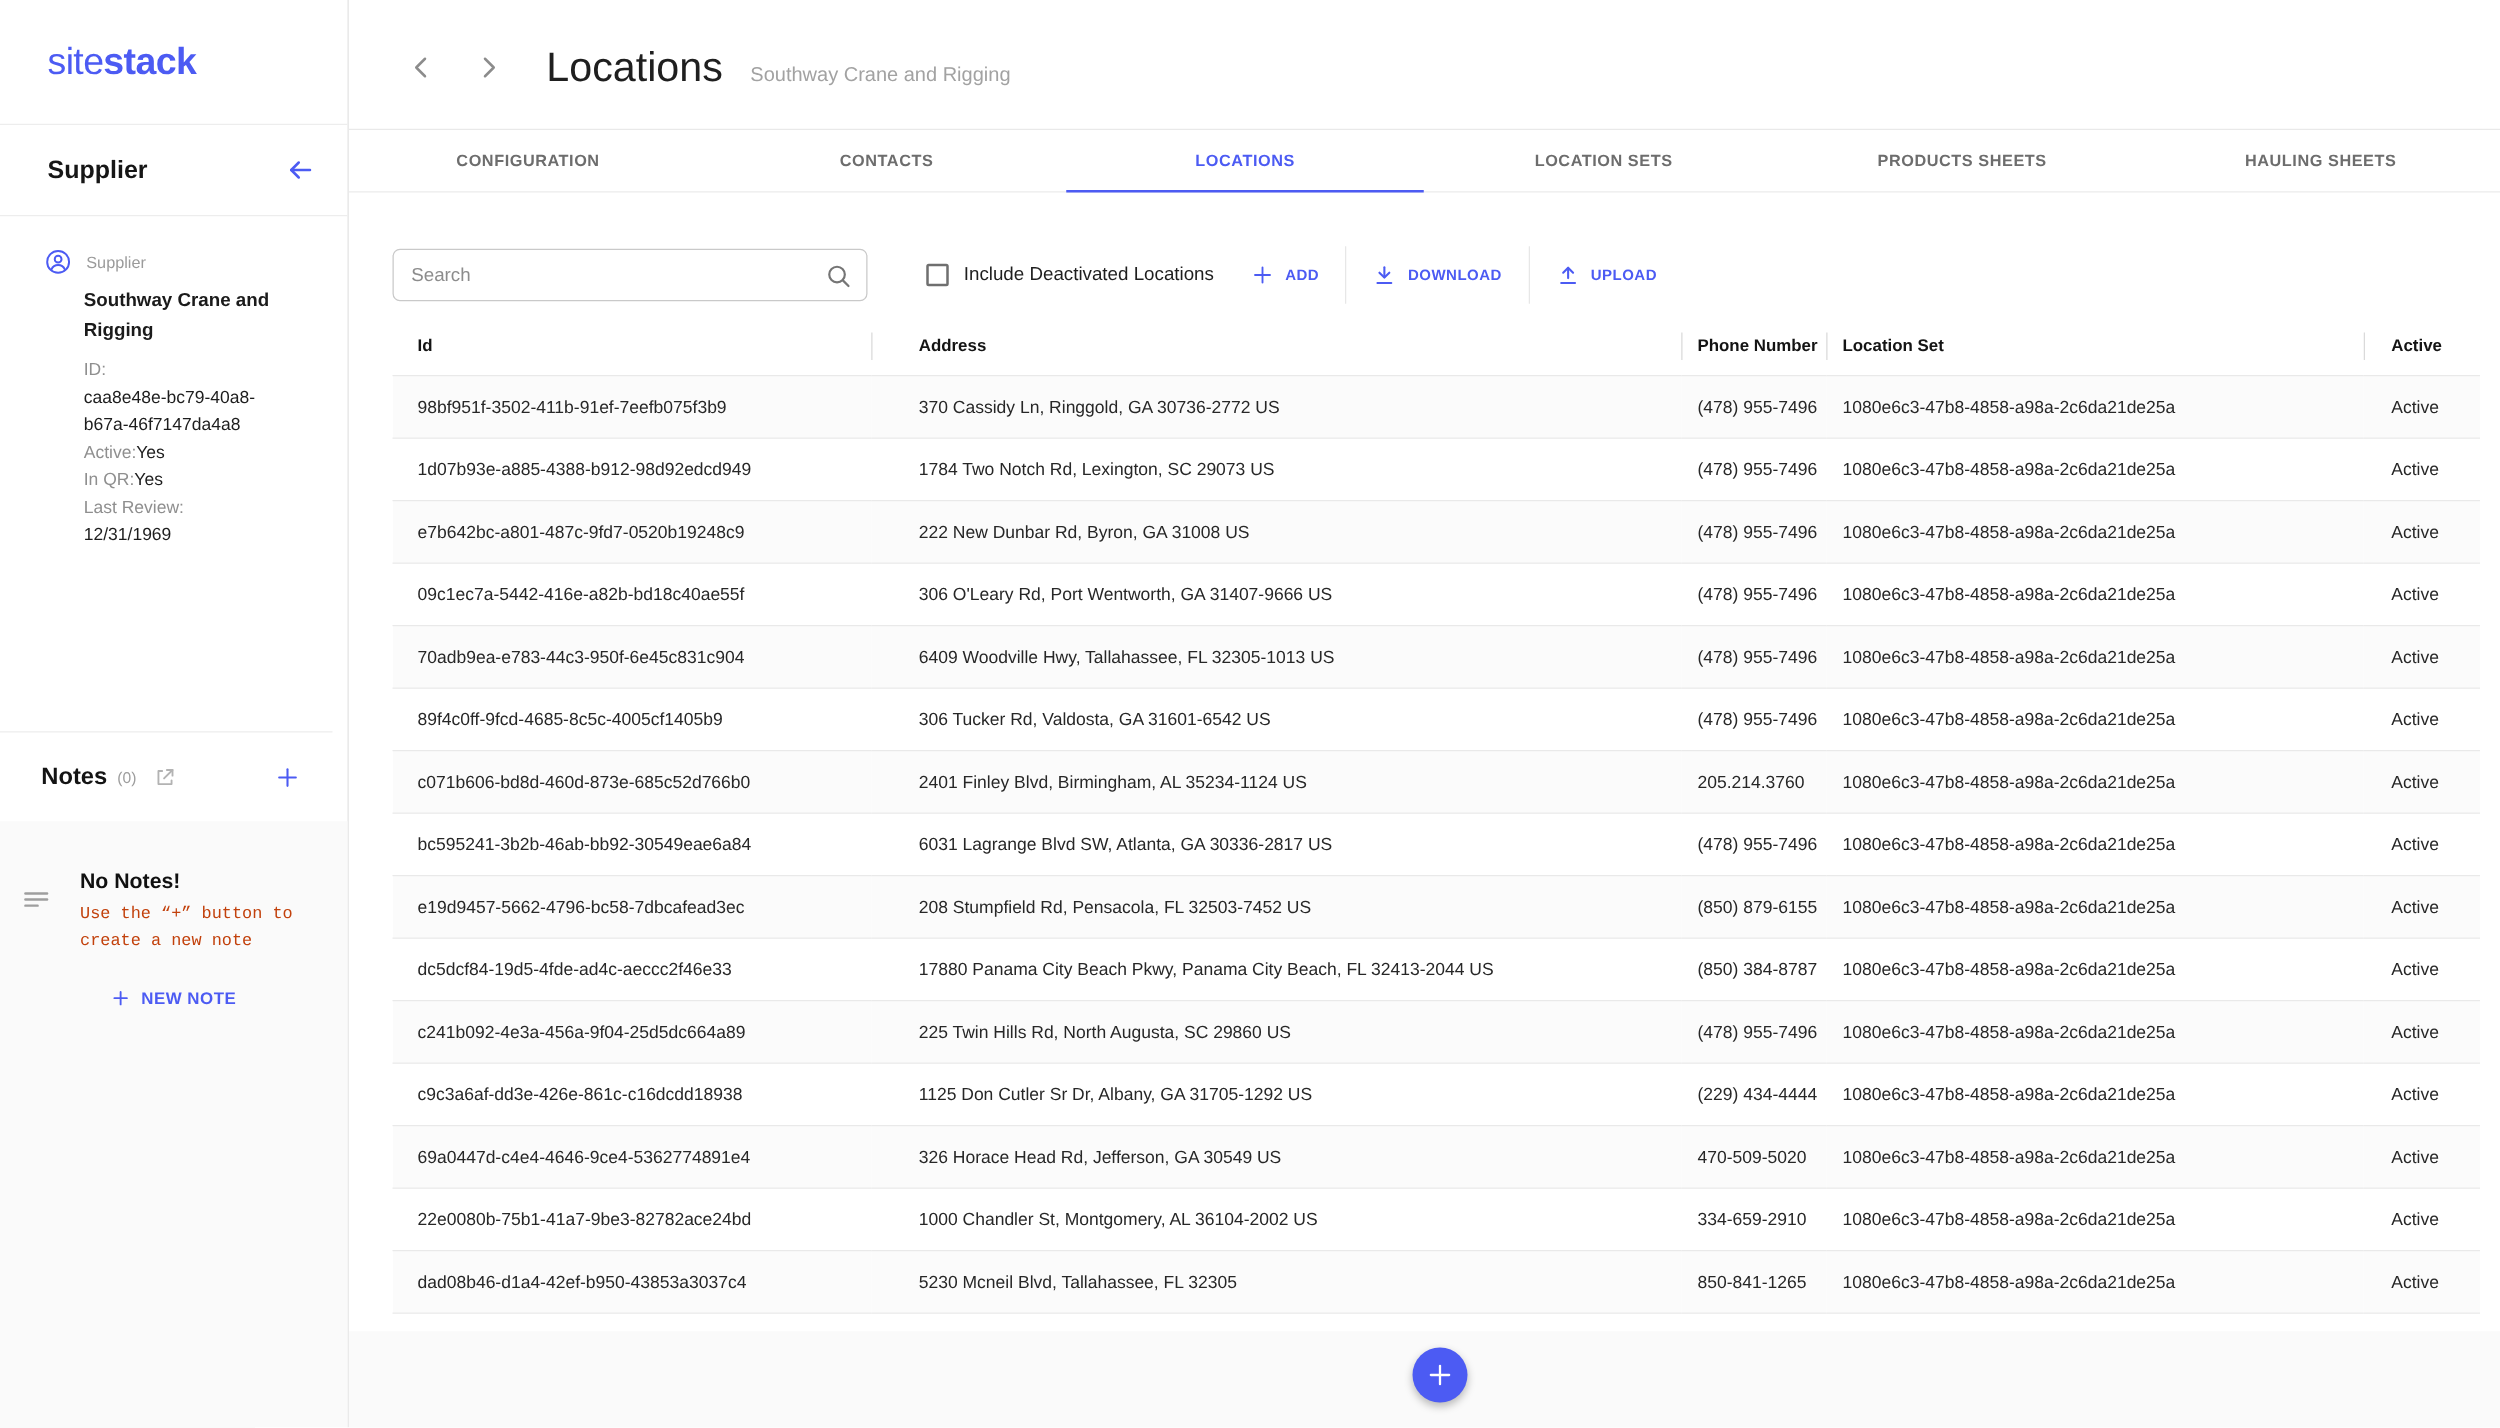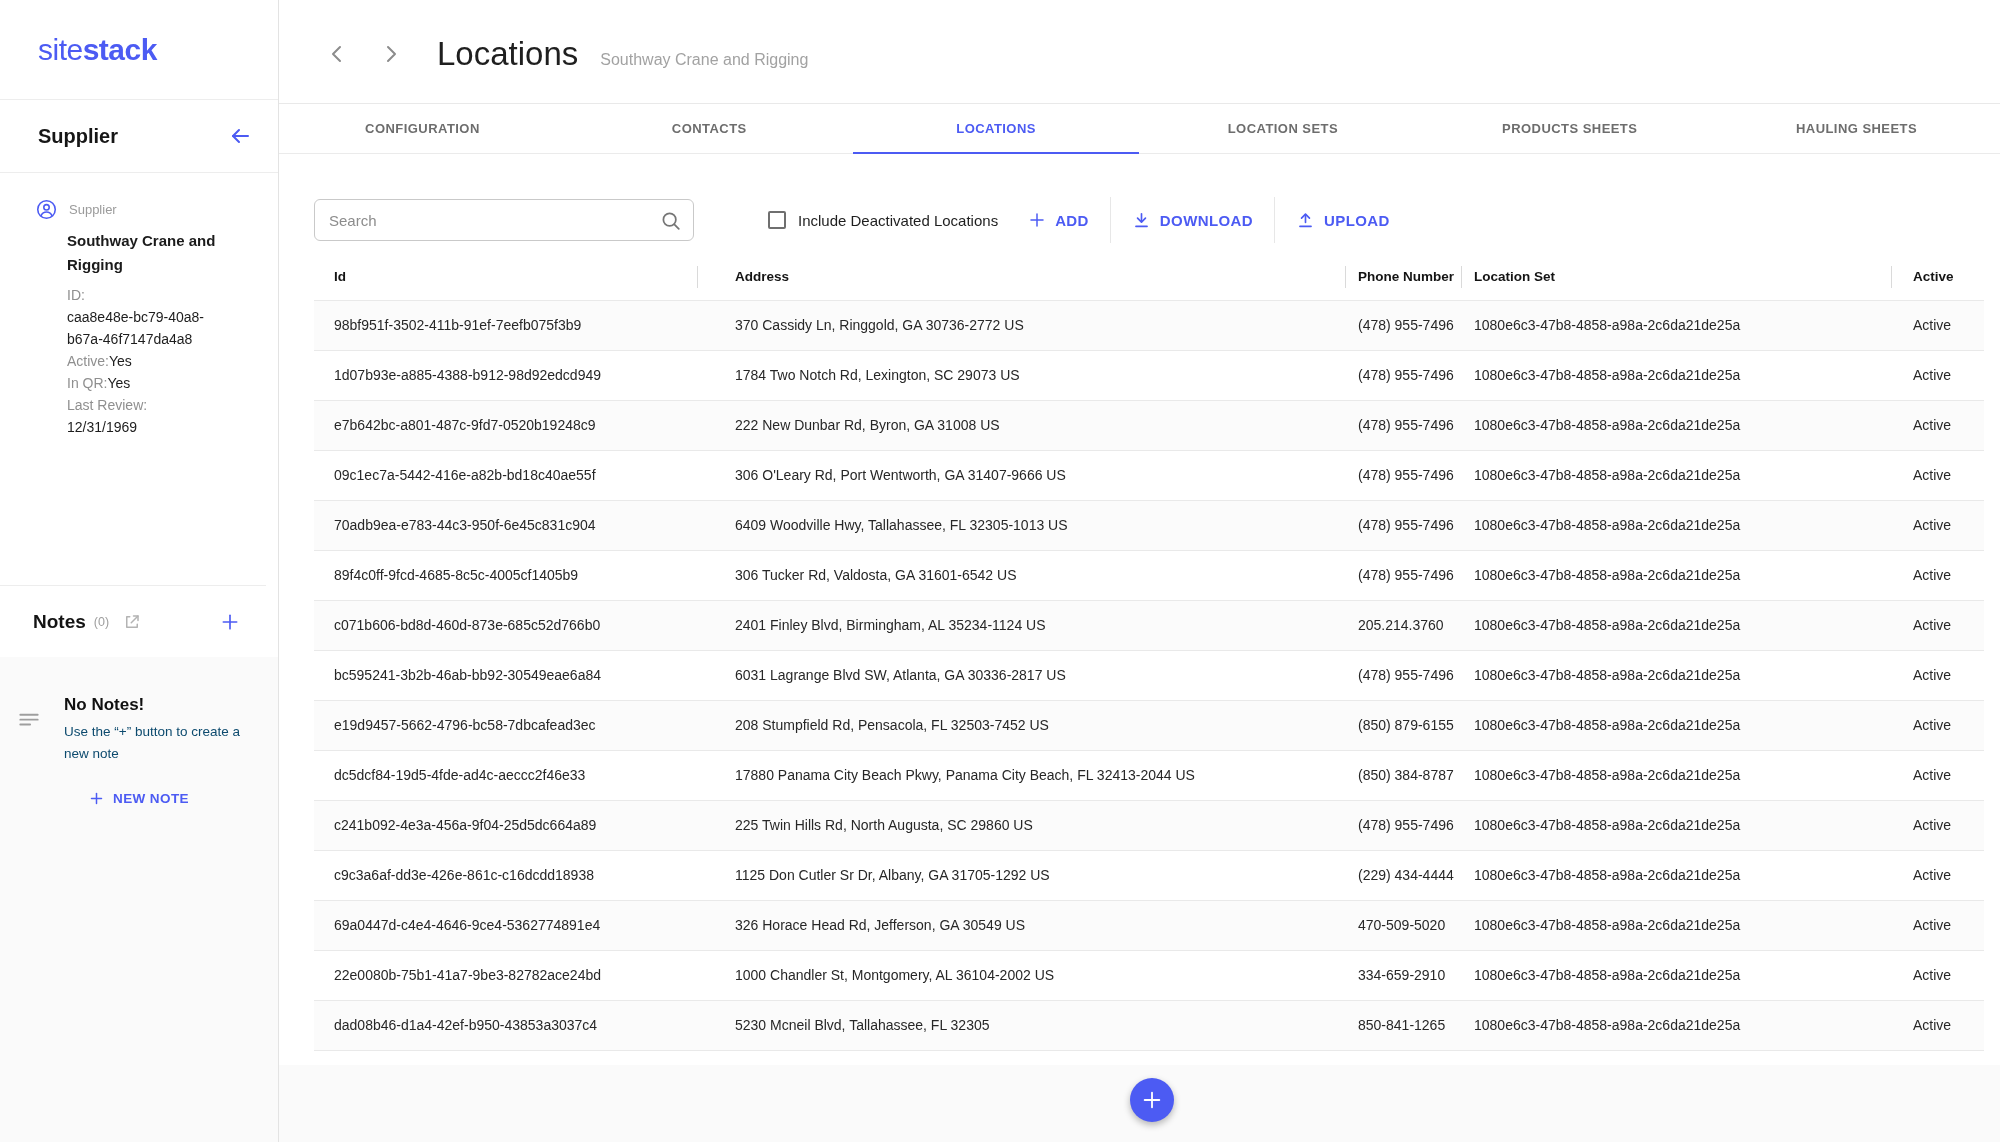--- a/index.html
+++ b/index.html
@@ -32,21 +32,21 @@
     border-top:1px solid #ededed; display:flex; align-items:center; padding:0 26px 0 33px; background:#fff; }
   .notes-title { font-size:19px; font-weight:bold; color:#141414; }
   .notes-count { font-size:12.5px; color:#9e9e9e; margin-left:8px; }
   .open-new { margin-left:14px; display:flex; }
   .notes-add { margin-left:auto; display:flex; cursor:pointer; }
   .notes-body { position:absolute; left:0; right:0; top:657px; bottom:0; background:#fafafa; }
   .empty-note { position:relative; margin-top:38px; }
   .empty-note-icon { position:absolute; left:16px; top:10px; }
   .empty-note-text { margin-left:64px; width:196px; }
   .empty-title { font-size:17px; font-weight:bold; color:#101010; }
-  .empty-msg { margin-top:6px; font-size:13.5px; line-height:22px; color:#0c4a6e; }
+  .empty-msg { margin-top:6px; font-size:13.5px; line-height:22px; color:#c2410c;font-family:Liberation Mono, monospace; }
   .new-note { margin-top:26px; display:flex; align-items:center; justify-content:center; gap:9px;
     color:var(--accent); font-size:13.5px; font-weight:bold; letter-spacing:.4px; cursor:pointer; }
   
   .main { position:absolute; left:279px; top:4px; right:0; height:1142px; background:#fff; }
   .page-head { height:100px; border-bottom:1px solid #e9e9e9; display:flex; align-items:center;
     padding-left:46px; }
   .nav-btns { display:flex; align-items:center; gap:30px; }
   .nav-btn { display:flex; cursor:pointer; }
   .title-wrap { display:flex; align-items:baseline; margin-left:34px; }
   .page-title { font-size:33px; color:#1f1f1f; }
@@ -58,24 +58,24 @@
   .tab.active::after { content:""; position:absolute; left:0; right:0; bottom:-1px; height:2px;
     background:var(--accent); }
   
   .toolbar { display:flex; align-items:center; margin:45px 0 0 35px; height:42px; }
   .search { width:380px; height:42px; border:1px solid #c9c9c9; border-radius:6px;
     position:relative; background:#fff; }
   .search input { width:100%; height:100%; border:0; outline:0; background:transparent;
     padding:0 42px 0 14px; font-family:"Liberation Sans",sans-serif; font-size:15px; color:#333; }
   .search input::placeholder { color:#8c8c8c; }
   .search-ic { position:absolute; right:11px; top:10px; }
-  .chk-group { display:flex; align-items:center; margin-left:74px; cursor:pointer; }
+  .chk-group { display:flex; margin-left:47px; cursor:pointer; }
   .checkbox { width:18px; height:18px; border:2px solid #6f6f6f; border-radius:2px; background:#fff; }
   .chk-label { margin-left:12px; font-size:15px; color:#1e1e1e; }
-  .tool-btn { display:flex; align-items:center; gap:9px; color:var(--accent); font-size:15px;
+  .tool-btn { display:flex; align-items:center; gap:9px; color:var(--accent); font-size:12px;
     font-weight:bold; letter-spacing:.4px; margin-left:24px; cursor:pointer; background:none; border:0;
     font-family:"Liberation Sans",sans-serif; }
   .vsep { width:1px; height:46px; background:#e7e7e7; margin:0 15px; }
   
   .grid { margin:13px 0 0 35px; width:1670px; }
   table { border-collapse:collapse; table-layout:fixed; width:1670px; }
   col.c1{width:383px} col.c2{width:648px} col.c3{width:116px} col.c4{width:430px} col.c5{width:93px}
   thead th { height:46px; text-align:left; vertical-align:middle; font-size:13.5px;
     font-weight:bold; color:#141414; position:relative; }
   th.h1,td.d1 { padding-left:20px; }

